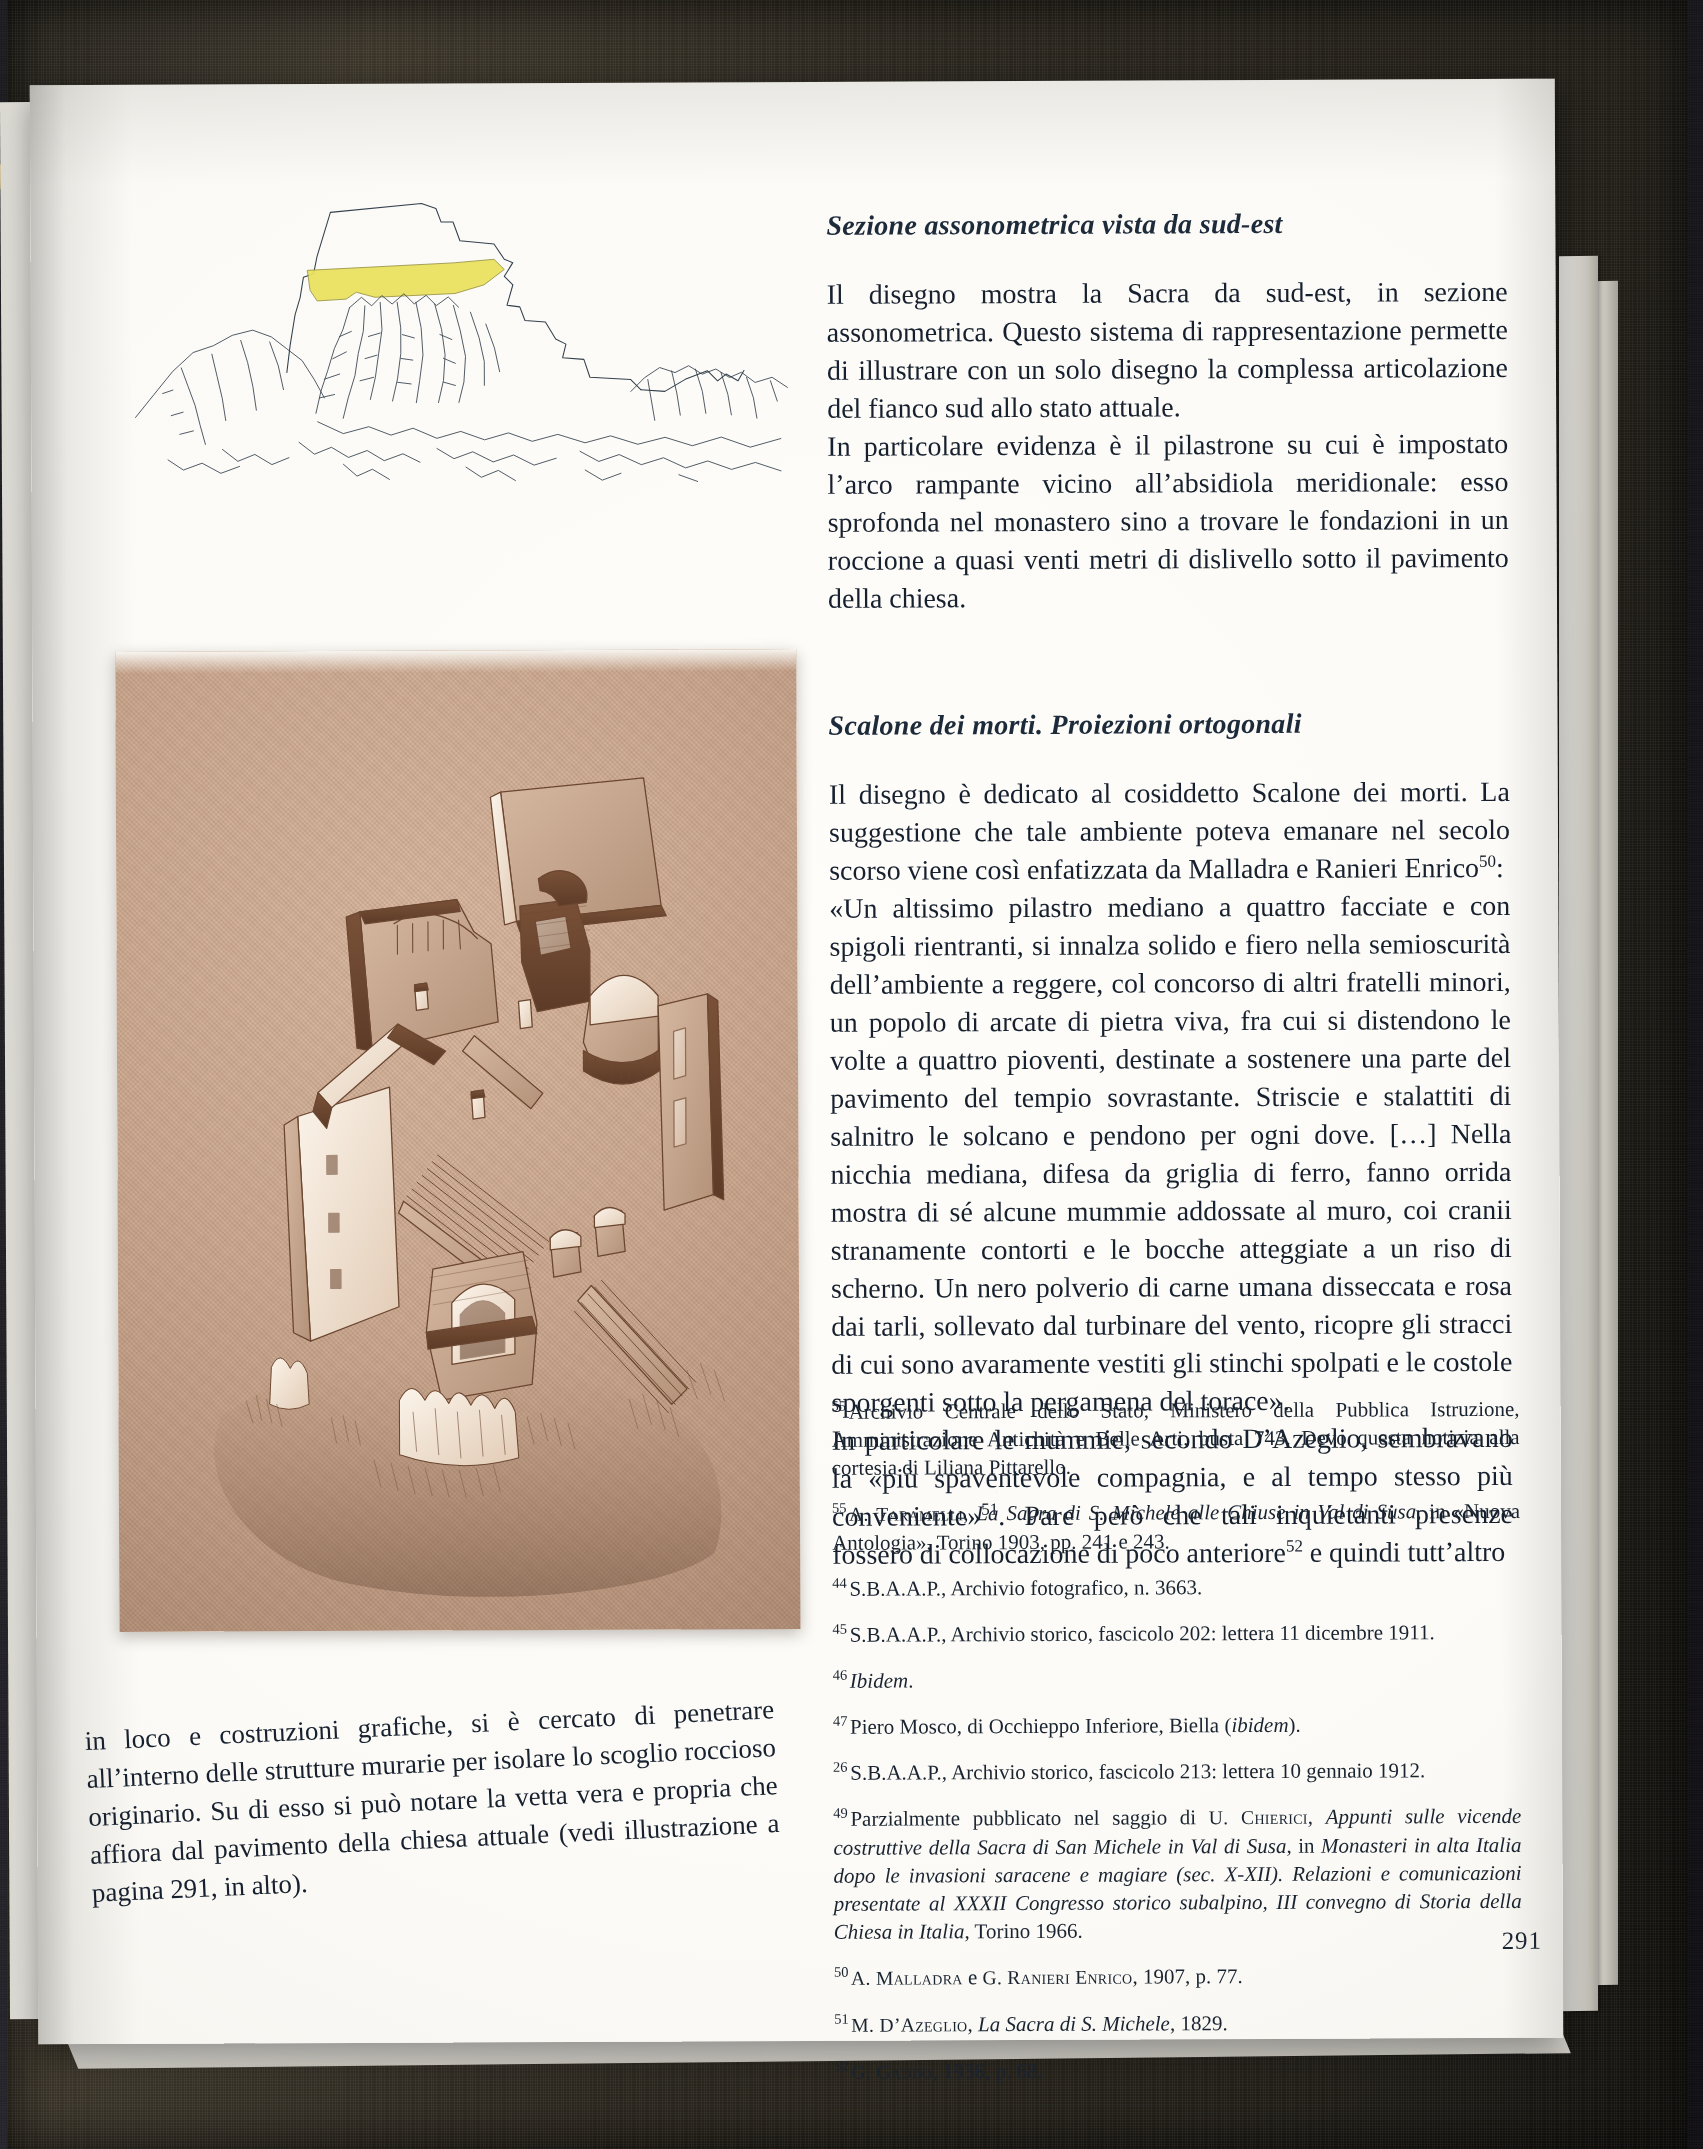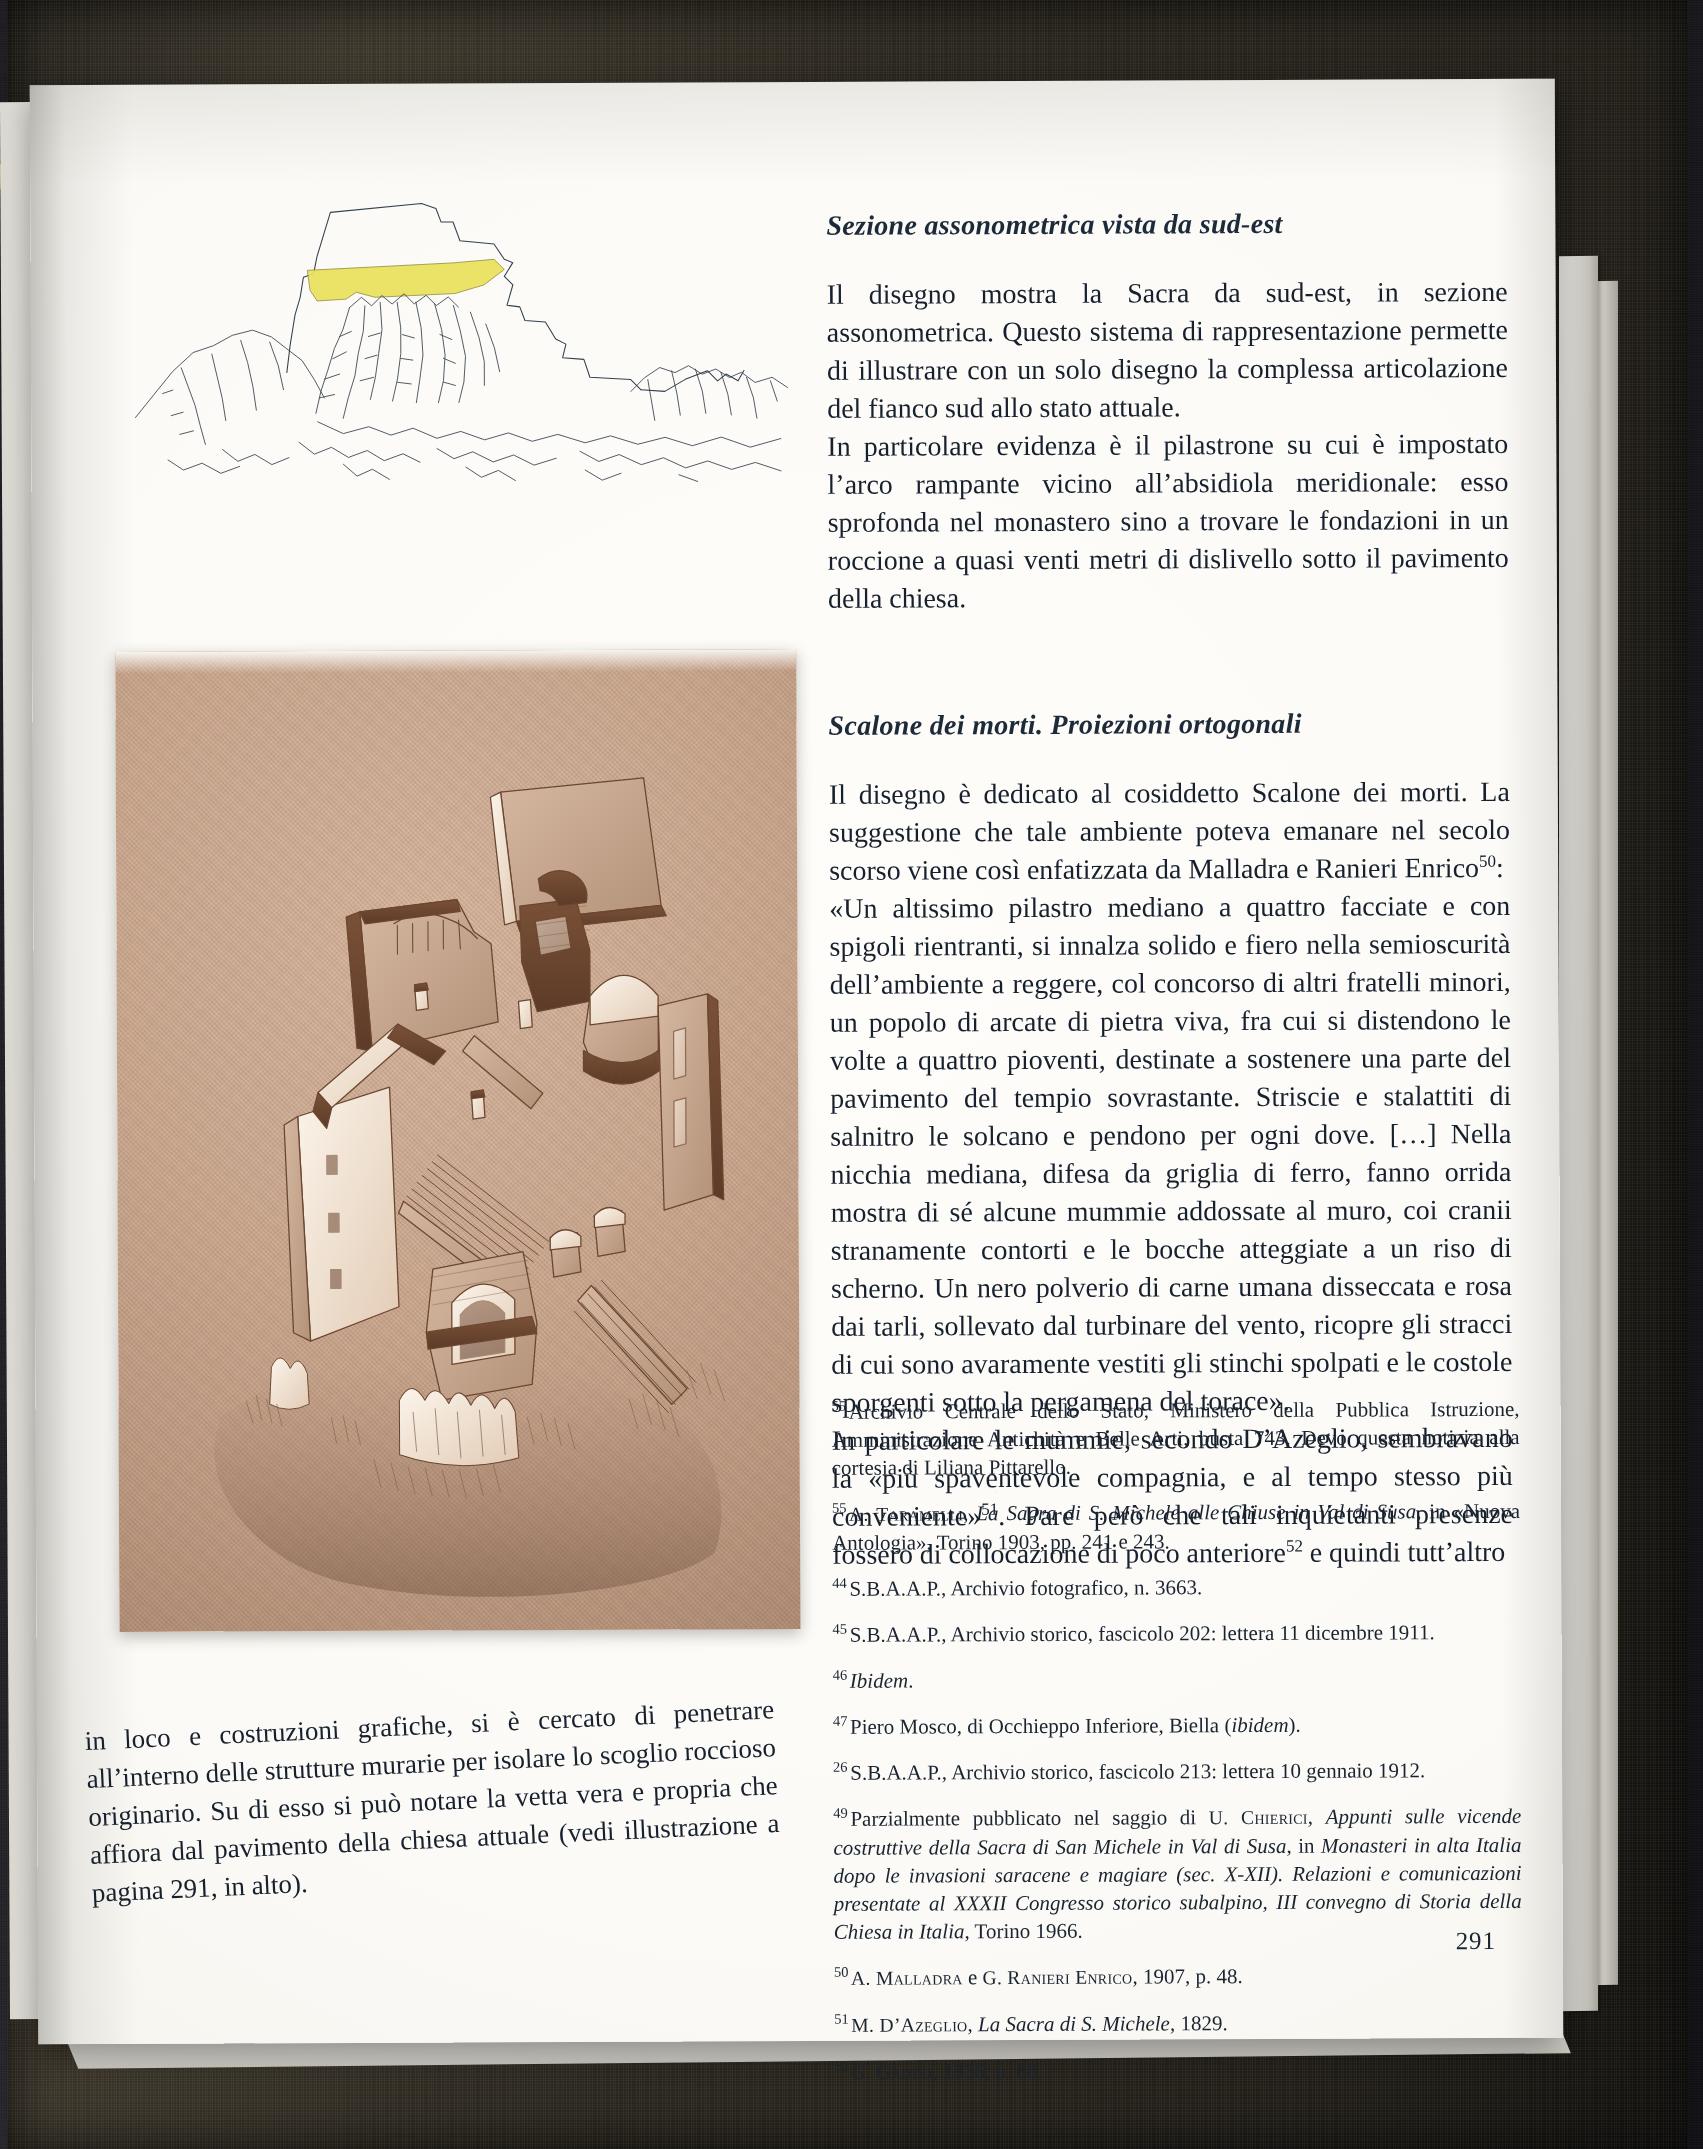--- a/index.html
+++ b/index.html
@@ -232,21 +232,21 @@
     transform-origin: 0 0;
   }
   .col-bottom-left .body-p {
     font-size: 27px;
     line-height: 38px;
   }
 
   
   .folio {
     position: absolute;
-    left: 1339px; top: 1848px;
+    left: 1385px; top: 1848px;
     width: 119px;
     text-align: right;
     font-size: 25px;
     color: #1b2633;
     letter-spacing: 0.9px;
   }
 
   
   .speckle {
     position: absolute; inset: 0;
@@ -492,21 +492,21 @@
       <p class="note"><span class="num">45</span><span>S.B.A.A.P., Archivio storico, fascicolo 202: lettera 11 dicembre 1911.</span></p>
 
       <p class="note"><span class="num">46</span><span class="it">Ibidem</span><span>.</span></p>
 
       <p class="note"><span class="num">47</span><span>Piero Mosco, di Occhieppo Inferiore, Biella (</span><span class="it">ibidem</span><span>).</span></p>
 
       <p class="note"><span class="num">26</span><span>S.B.A.A.P., Archivio storico, fascicolo 213: lettera 10 gennaio 1912.</span></p>
 
       <p class="note"><span class="num">49</span><span>Parzialmente pubblicato nel saggio di </span><span class="sc">U. Chierici</span><span>, </span><span class="it">Appunti sulle vicende costruttive della Sacra di San Michele in Val di Susa</span><span>, in </span><span class="it">Monasteri in alta Italia dopo le invasioni saracene e magiare (sec. X-XII). Relazioni e comunicazioni presentate al XXXII Congresso storico subalpino, III convegno di Storia della Chiesa in Italia</span><span>, Torino 1966.</span></p>
 
-      <p class="note"><span class="num">50</span><span class="sc">A. Malladra</span><span> e </span><span class="sc">G. Ranieri Enrico</span><span>, 1907, p. 48.</span></p>
+      <p class="note"><span class="num">50</span><span class="sc">A. Malladra</span><span> e </span><span class="sc">G. Ranieri Enrico</span><span>, 1907, p. 77.</span></p>
 
       <p class="note"><span class="num">51</span><span class="sc">M. D’Azeglio</span><span>, </span><span class="it">La Sacra di S. Michele</span><span>, 1829.</span></p>
 
       <p class="note"><span class="num">52</span><span class="sc">G. Gaddo</span><span>, 1936, p. 68.</span></p>
     </div>
 
     <div class="col-bottom-left">
       <p class="body-p">in loco e costruzioni grafiche, si è cercato di penetrare all’interno delle strutture murarie per isolare lo scoglio roccioso originario. Su di esso si può notare la vetta vera e propria che affiora dal pavimento della chiesa attuale (vedi illustrazione a pagina 291, in alto).</p>
     </div>
 

